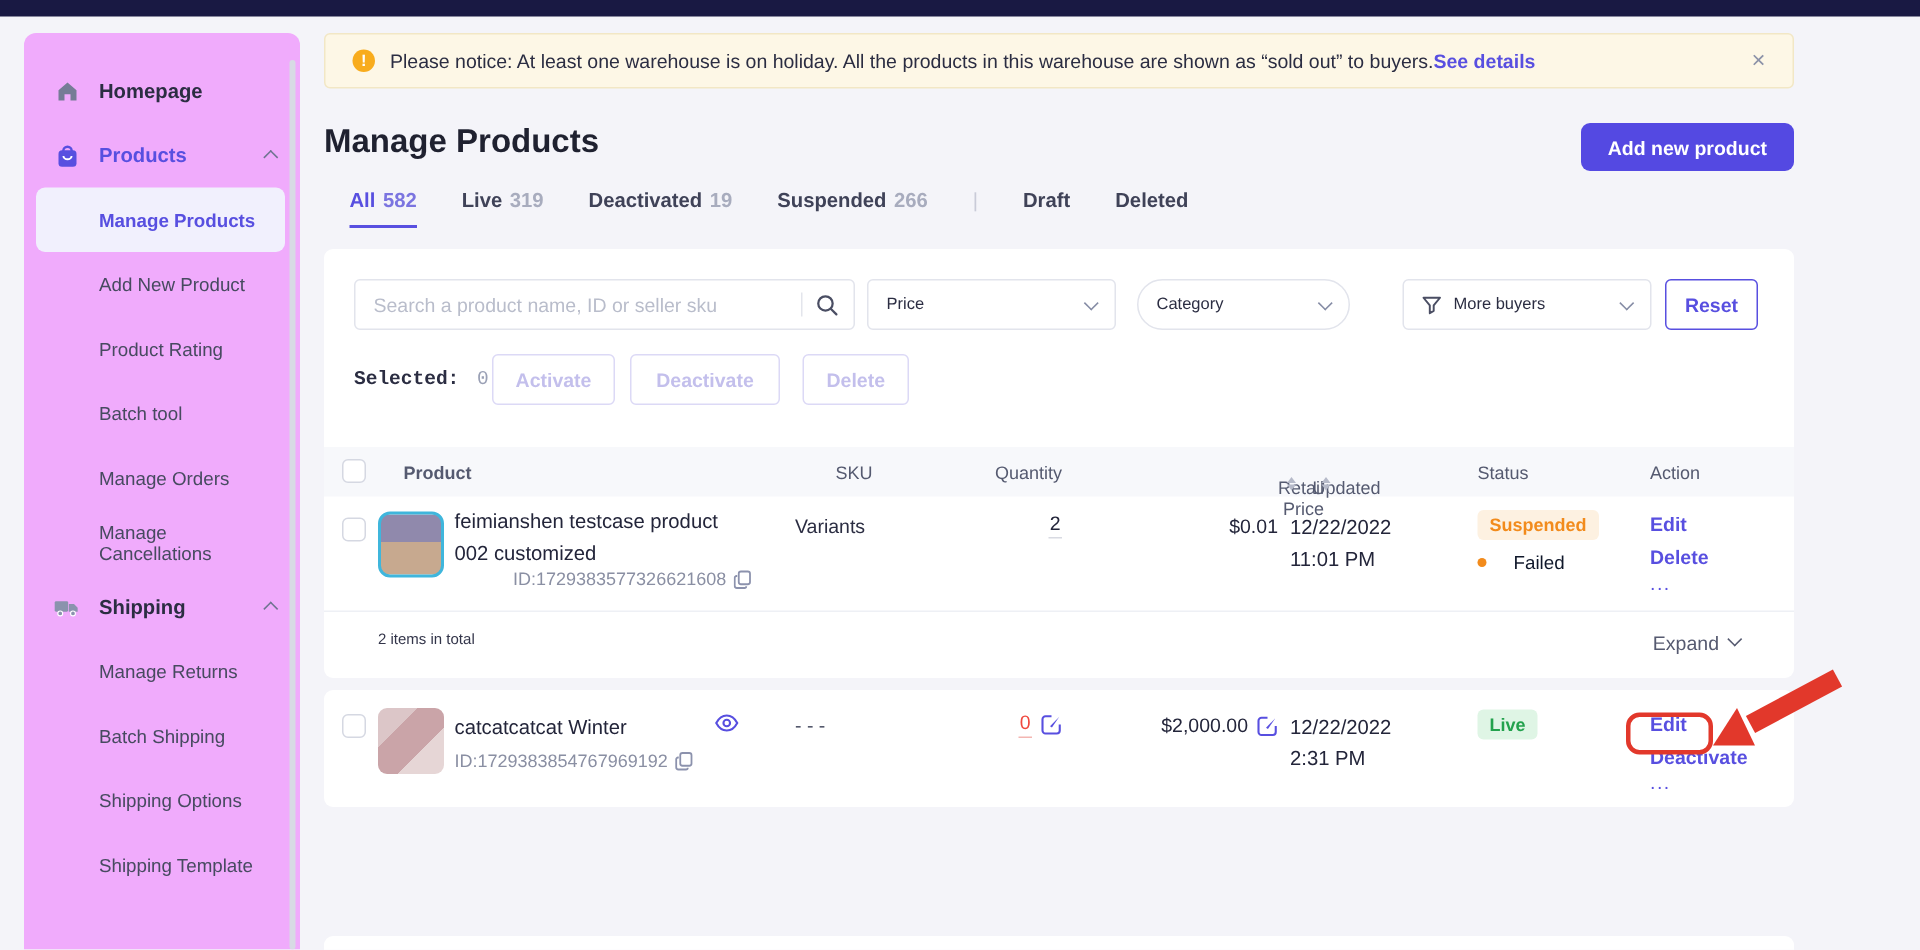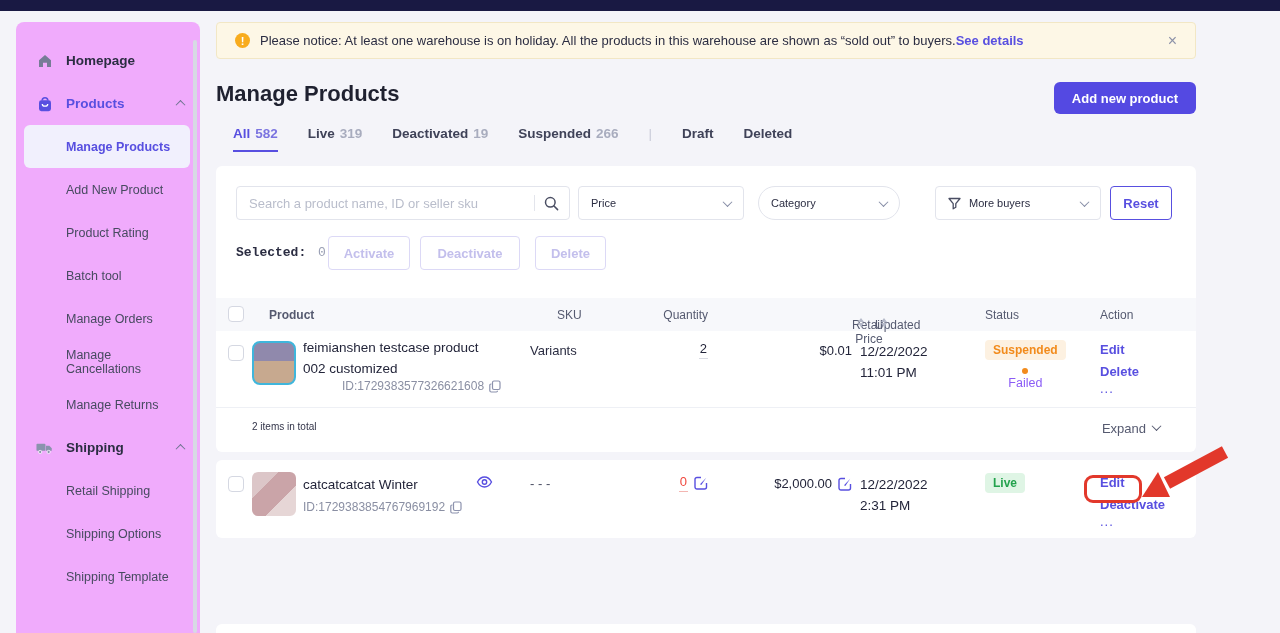--- a/index.html
+++ b/index.html
@@ -90,21 +90,21 @@
   .sku { position:absolute; left:314px; font-size:13px; color:#2B2D42; }
   .qty { position:absolute; left:400px; width:92px; display:flex; justify-content:flex-end; align-items:center; gap:6px; font-size:13px; }
   .qty .n { border-bottom:1px solid #D8DAE2; padding:0 1px 2px; cursor:pointer; }
   .qty .n.red { color:#F0483E; border-bottom-color:#F3B6B2; }
   .price { position:absolute; left:500px; width:136px; display:flex; justify-content:flex-end; align-items:center; gap:6px; font-size:13px; color:#23253A; }
   .updated { position:absolute; left:644px; font-size:13.5px; color:#23253A; line-height:21px; }
   .statcol { position:absolute; left:769px; }
   .badge { display:inline-block; font-size:12px; font-weight:bold; padding:3px 8px; border-radius:4px; }
   .badge.suspended { color:#F28B1C; background:#FDF1E1; }
   .badge.live { color:#23A24D; background:#DFF5E5; }
-  .substat { display:flex; align-items:center; gap:2px; margin-top:8px; font-size:12.5px; color:#8b5cf6;flex-direction:column; }
+  .substat { display:flex; align-items:center; gap:18px; margin-top:8px; font-size:12.5px; color:#0f172a; }
   .substat .dot { width:6px; height:6px; border-radius:50%; background:#F28B1C; }
   .actions { position:absolute; left:884px; display:flex; flex-direction:column; gap:7px; font-size:13px; color:#584FE0; font-weight:bold; }
   .actions span { cursor:pointer; }
   .actions .dots { font-weight:normal; letter-spacing:1px; line-height:6px; }
 
   
   .expand-row { position:relative; height:42px; border-top:1px solid #EEF0F5; }
   .exp-summary { position:absolute; left:36px; top:13px; font-size:10px; color:#33354A; }
   .exp-btn { position:absolute; right:36px; top:13px; font-size:13px; color:#565A70; display:flex; align-items:center; gap:7px; cursor:pointer; }
   .exp-btn .chev { border-color:#565A70; margin-top:-2px; }
@@ -141,35 +141,35 @@
     <span class="sb-head purple">Products</span>
     <span class="sb-spacer"></span>
     <span class="chev up"></span>
   </div>
   <div class="sb-row sb-sub active-pill">Manage Products</div>
   <div class="sb-row sb-sub">Add New Product</div>
   <div class="sb-row sb-sub">Product Rating</div>
   <div class="sb-row sb-sub">Batch tool</div>
   <div class="sb-row sb-sub">Manage Orders</div>
   <div class="sb-row sb-sub">Manage Cancellations</div>
-  <div class="sb-row sb-sub">Manage Returns</div>
   <div class="sb-row">
     <span class="ic">
       <svg width="18" height="14" viewBox="0 0 18 14">
           <rect x="0.5" y="2.5" width="9.5" height="7.5" rx="1" fill="#8A93AD"></rect>
           <path d="M10.5 4.5 h3.6 l2.6 2.7 V10 h-6.2z" fill="#8A93AD"></path>
           <circle cx="4.4" cy="11.2" r="1.7" fill="#8A93AD" stroke="#fff" stroke-width="0.8"></circle>
           <circle cx="13.4" cy="11.2" r="1.7" fill="#8A93AD" stroke="#fff" stroke-width="0.8"></circle>
         </svg>
     </span>
     <span class="sb-head">Shipping</span>
     <span class="sb-spacer"></span>
     <span class="chev up"></span>
   </div>
-  <div class="sb-row sb-sub">Retail Shipping</div>
+  <div class="sb-row sb-sub">Manage Returns</div>
+  <div class="sb-row sb-sub">Batch Shipping</div>
   <div class="sb-row sb-sub">Shipping Options</div>
   <div class="sb-row sb-sub">Shipping Template</div>
   <div class="sb-scroll"></div>
 </div>
 
 <div class="main">
 
   <div class="notice">
     <span class="bang">!</span>
     <span class="ntext">Please notice: At least one warehouse is on holiday. All the products in this warehouse are shown as “sold out” to buyers.</span>

